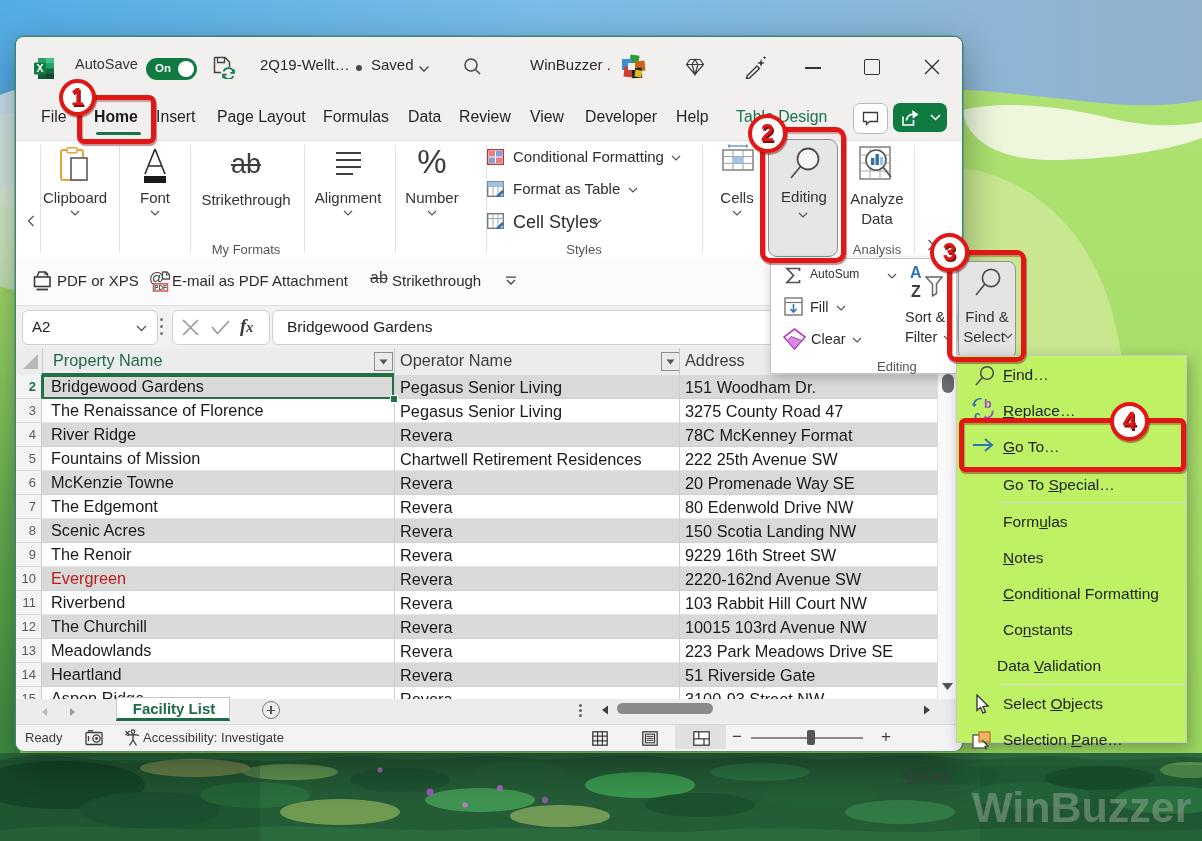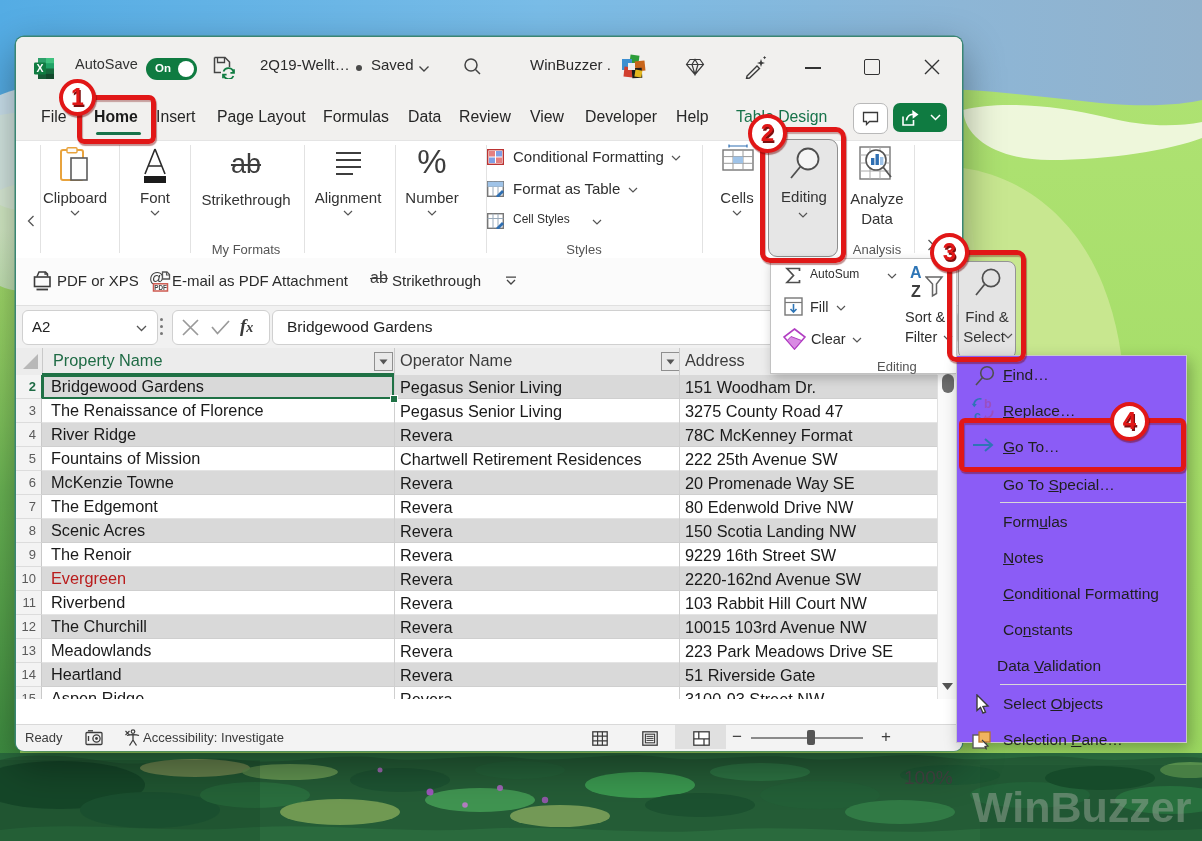--- a/index.html
+++ b/index.html
@@ -243,21 +243,21 @@
       </svg>
       <div class="abs tx" style="left:497px;top:39px;font-size:15px;color:#2e2e2e;">Format as Table</div>
       <svg class="abs" style="left:612px;top:46px" width="10" height="6" viewBox="0 0 10 6">
           <path d="M1,1 L5,5 L9,1" stroke="#555" stroke-width="1.2" fill="none"></path>
         </svg>
       <svg class="abs" style="left:471px;top:72px" width="17" height="16" viewBox="0 0 17 16">
         <rect x="0.7" y="0.7" width="15.6" height="14.6" fill="#fff" stroke="#777" stroke-width="1.4"></rect>
         <path d="M0.7,5.5 h15.6 M6,0.7 v14.6 M11,0.7 v14.6" stroke="#9ab" stroke-width="1"></path>
         <path d="M9,15 l6,-6 l2,2 l-6,6 z" fill="#2f6fb2"></path>
       </svg>
-      <div class="abs tx" style="left:497px;top:71px;font-size:12px;color:#2e2e2e;">Cell Styles</div>
+      <div class="abs tx" style="left:497px;top:71px;font-size:18px;color:#2e2e2e;">Cell Styles</div>
       <svg class="abs" style="left:576px;top:78px" width="10" height="6" viewBox="0 0 10 6">
           <path d="M1,1 L5,5 L9,1" stroke="#555" stroke-width="1.2" fill="none"></path>
         </svg>
       <div class="abs tx" style="left:568px;top:101px;font-size:13px;color:#555;transform:translateX(-50%);">Styles</div>
       <div class="abs" style="left:686px;top:4px;width:1px;height:108px;background:#e2e2e2;"></div>
 
       <svg class="abs" style="left:705px;top:3px" width="34" height="27" viewBox="0 0 34 27">
         <path d="M8,2 h18 M8,0.5 v3 M26,0.5 v3" stroke="#2f6fb2" stroke-width="1.2" fill="none"></path>
         <rect x="2" y="6" width="30" height="20" fill="#fff" stroke="#777" stroke-width="1.4"></rect>
         <path d="M2,12.6 h30 M2,19.3 h30 M12,6 v20 M22,6 v20" stroke="#999" stroke-width="1"></path>
@@ -511,20 +511,45 @@
 
       <div class="abs" style="left:26px;top:27px;width:352px;height:24px;border:2px solid #1f7145;box-sizing:border-box;"></div>
       <div class="abs" style="left:374px;top:47px;width:6px;height:6px;background:#1f7145;border:1px solid #fff;"></div>
 
       <div class="abs" style="left:921px;top:27px;width:25px;height:324px;background:#fafafa;border-left:1px solid #e0e0e0;"></div>
       <div class="abs" style="left:926px;top:26px;width:12px;height:19px;background:#6e6e6e;border-radius:6px;"></div>
       <svg class="abs" style="left:925px;top:334px" width="13" height="9" viewBox="0 0 13 9">
           <path d="M1,1 h11 L6.5,8 Z" fill="#555"></path>
         </svg>
     </div>
+    <div id="tabbar">
+      <svg class="abs" style="left:24px;top:8px" width="9" height="10" viewBox="0 0 9 10">
+          <path d="M7,1 L2,5 L7,9 Z" fill="#b9b9b9"></path>
+        </svg>
+      <svg class="abs" style="left:52px;top:8px" width="9" height="10" viewBox="0 0 9 10">
+          <path d="M2,1 L7,5 L2,9 Z" fill="#9a9a9a"></path>
+        </svg>
+      <div class="abs" style="left:100px;top:-2px;width:114px;height:24px;background:#fff;border:1px solid #c6c6c6;border-bottom:3px solid #1e6b45;box-sizing:border-box;">
+        <div class="abs tx" style="left:57px;top:2px;font-size:15px;font-weight:bold;color:#1e6b45;transform:translateX(-50%);">Facility List</div>
+      </div>
+      <div class="abs" style="left:246px;top:2px;width:18px;height:18px;border:1px solid #767676;border-radius:10px;box-sizing:border-box;">
+        <div class="abs" style="left:4px;top:7.5px;width:8px;height:1.4px;background:#555;"></div>
+        <div class="abs" style="left:7.3px;top:4px;width:1.4px;height:8px;background:#555;"></div>
+      </div>
+      <div class="abs" style="left:563px;top:5px;width:3px;height:3px;background:#666;border-radius:2px;"></div>
+      <div class="abs" style="left:563px;top:10px;width:3px;height:3px;background:#666;border-radius:2px;"></div>
+      <div class="abs" style="left:563px;top:15px;width:3px;height:3px;background:#666;border-radius:2px;"></div>
+      <svg class="abs" style="left:584px;top:5px" width="10" height="12" viewBox="0 0 10 12">
+          <path d="M8,1.5 L2,6 L8,10.5 Z" fill="#3f3f3f"></path>
+        </svg>
+      <div class="abs" style="left:601px;top:4px;width:96px;height:11px;background:#8a8a8a;border-radius:6px;"></div>
+      <svg class="abs" style="left:906px;top:5px" width="10" height="12" viewBox="0 0 10 12">
+          <path d="M2,1.5 L8,6 L2,10.5 Z" fill="#3f3f3f"></path>
+        </svg>
+    </div>
     <div id="statusbar">
       <div class="abs tx" style="left:9px;top:5px;font-size:13px;color:#3c3c3c;">Ready</div>
       <svg class="abs" style="left:69px;top:5px" width="18" height="16" viewBox="0 0 18 16">
         <rect x="1" y="2.5" width="16" height="12" rx="1" fill="none" stroke="#3c3c3c" stroke-width="1.3"></rect>
         <path d="M3,0.8 h5" stroke="#3c3c3c" stroke-width="1.3"></path>
         <circle cx="11.5" cy="8.5" r="3.6" fill="none" stroke="#3c3c3c" stroke-width="1.3"></circle>
         <circle cx="11.5" cy="8.5" r="1.4" fill="#3c3c3c"></circle>
         <path d="M3.5,6 v5" stroke="#3c3c3c" stroke-width="1.3"></path>
       </svg>
       <svg class="abs" style="left:108px;top:4px" width="19" height="18" viewBox="0 0 19 18">
@@ -598,21 +623,21 @@
         <circle cx="18" cy="10" r="8.6" fill="none" stroke="#4f4f4f" stroke-width="1.7"></circle>
         <path d="M11.5,16.5 L3,27" stroke="#4f4f4f" stroke-width="1.7"></path>
       </svg>
     <div class="abs tx" style="left:28px;top:46px;font-size:15px;color:#333;transform:translateX(-50%);">Find &amp;</div>
     <div class="abs tx" style="left:25px;top:66px;font-size:15px;color:#333;transform:translateX(-50%);">Select</div>
     <svg class="abs" style="left:44px;top:71px" width="10" height="6" viewBox="0 0 10 6">
         <path d="M1,1 L5,5 L9,1" stroke="#555" stroke-width="1.2" fill="none"></path>
       </svg>
   </div>
 
-  <div id="menu" class="abs" style="left:956px;top:355px;width:231px;height:388px;background:#8b5cf6;border:1px solid #c8c8c8;box-shadow:3px 5px 14px rgba(0,0,0,0.28);box-sizing:border-box;">
+  <div id="menu" class="abs" style="left:956px;top:355px;width:231px;height:388px;background:#bef264;border:1px solid #c8c8c8;box-shadow:3px 5px 14px rgba(0,0,0,0.28);box-sizing:border-box;">
     <svg class="abs" style="left:17px;top:9px" width="22" height="22" viewBox="0 0 22 22">
         <circle cx="13" cy="8" r="6.3" fill="none" stroke="#4f4f4f" stroke-width="1.6"></circle>
         <path d="M8.5,12.5 L2,20" stroke="#4f4f4f" stroke-width="1.6"></path>
       </svg>
     <div class="abs tx" style="left:46px;top:10px;font-size:15.5px;color:#1f1f1f;"><u>F</u>ind…</div>
     <svg class="abs" style="left:14px;top:40px" width="25" height="25" viewBox="0 0 25 25">
       <text x="13" y="11.5" font-size="12.5" font-weight="bold" fill="#9a4fc0" font-family="Liberation Sans,sans-serif">b</text>
       <text x="3" y="24" font-size="12.5" font-weight="bold" fill="#2e75b6" font-family="Liberation Sans,sans-serif">c</text>
       <path d="M3,9.5 A6,6 0 0 1 10.5,3" fill="none" stroke="#2e75b6" stroke-width="1.7"></path>
       <path d="M0.7,7.8 l2.6,3.5 l2.5,-3.3 z" fill="#2e75b6" stroke="none"></path>

